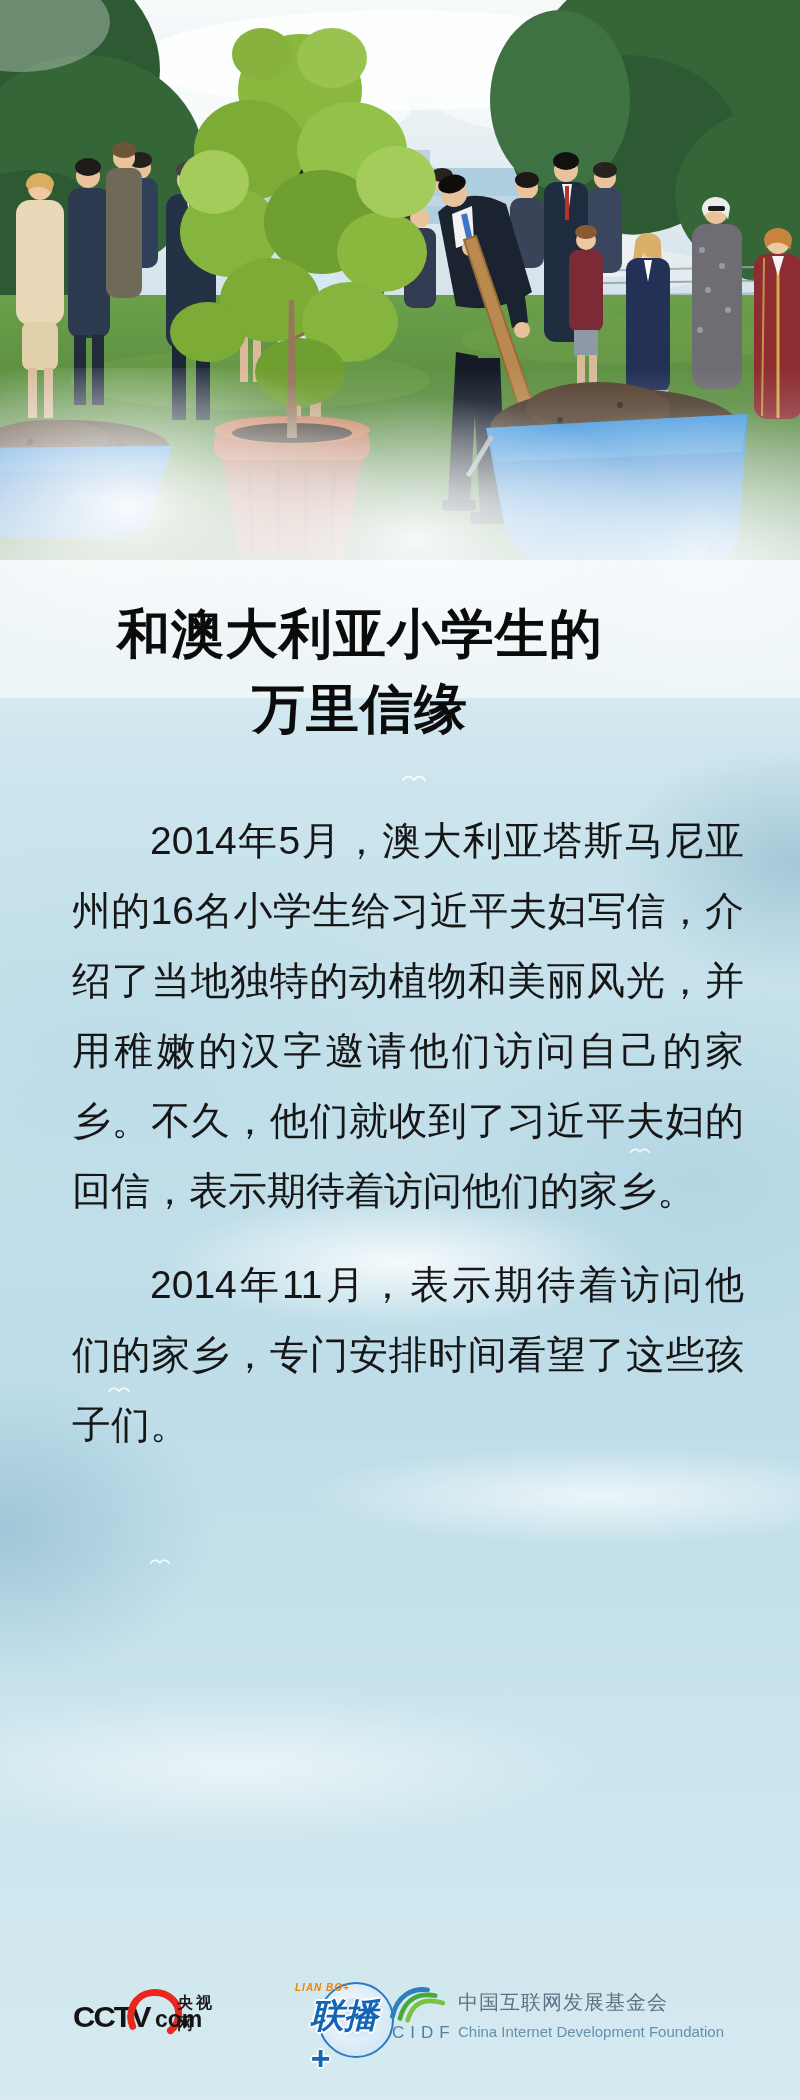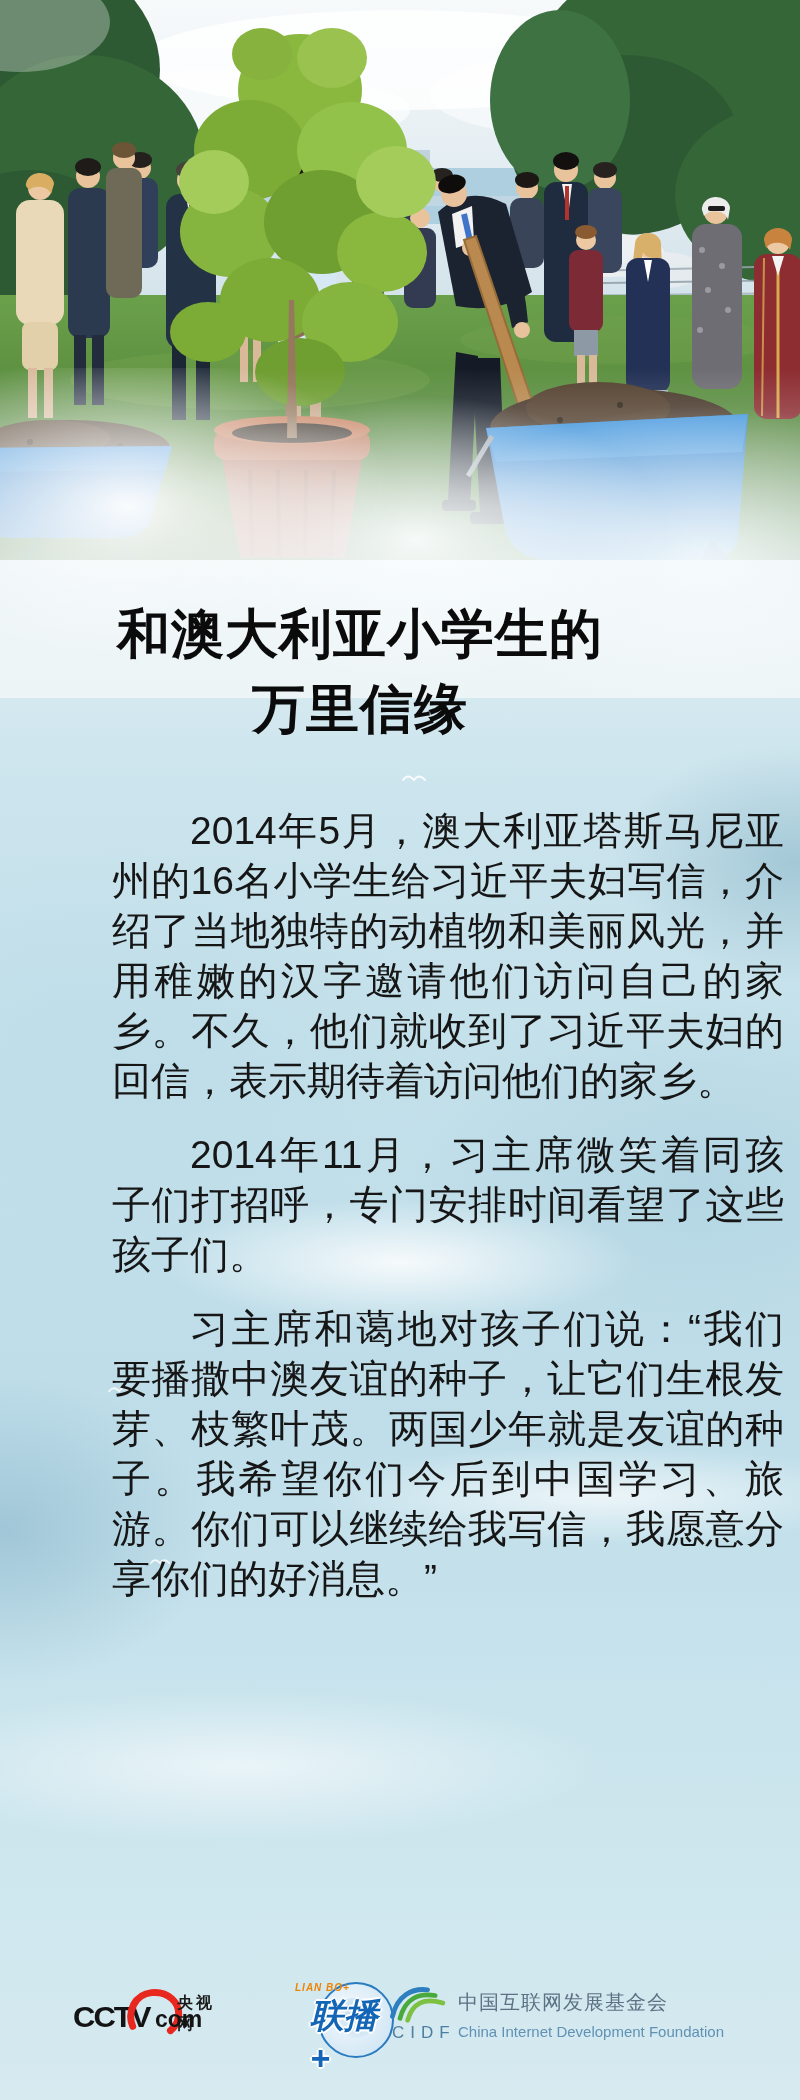--- a/index.html
+++ b/index.html
@@ -25,21 +25,21 @@
       radial-gradient(46% 62% at 88% 58%, rgba(248,252,253,.85), rgba(248,252,253,0) 75%),
       linear-gradient(180deg, rgba(238,245,247,0) 0%, rgba(238,245,247,.55) 45%, #eef5f7 78%, rgba(238,245,247,.97) 100%);
   }
   .title{
     position:absolute;left:0;top:596px;width:800px;text-align:center;
     transform:translateX(-40px);
     color:#0b0b0b;font-weight:900;font-size:53px;line-height:75px;letter-spacing:1px;
   }
   .body-text{
     position:absolute;left:72px;top:806px;width:672px;
-    color:#161616;font-size:39px;line-height:50px;text-align:justify;margin-left:40px;
+    color:#161616;font-size:39px;line-height:70px;text-align:justify;
   }
   .body-text p{margin:0 0 24px 0;text-indent:2em;}
   .bird{position:absolute;opacity:.85;}
   
   .footer{position:absolute;left:0;top:0;width:800px;height:2100px;pointer-events:none;color:#111;}
   .cctv{position:absolute;left:73px;top:1992px;width:160px;height:52px;}
   .cctv-word{position:absolute;left:0;top:7px;font-size:31px;font-weight:900;letter-spacing:-2px;color:#141414;transform:scaleY(.96);}
   .cctv-swoosh{position:absolute;left:48px;top:-7px;}
   .cctv-cn{position:absolute;left:104px;top:1px;font-size:16px;letter-spacing:3px;font-weight:700;color:#1a1a1a;}
   .cctv-com{position:absolute;left:82px;top:14px;font-size:23px;font-weight:700;color:#141414;letter-spacing:0;}
@@ -311,22 +311,21 @@
       <path d="M1,8 Q6,1 12,8 M12,8 Q17,1 23,8" fill="none" stroke="#ffffff" stroke-width="2" stroke-linecap="round"></path>
     </svg>
 
   <div class="title">
     <div>和澳大利亚小学生的</div>
     <div>万里信缘</div>
   </div>
 
   <div class="body-text">
     <p>2014年5月，澳大利亚塔斯马尼亚州的16名小学生给习近平夫妇写信，介绍了当地独特的动植物和美丽风光，并用稚嫩的汉字邀请他们访问自己的家乡。不久，他们就收到了习近平夫妇的回信，表示期待着访问他们的家乡。</p>
-    <p>2014年11月，习主席微笑着同孩子们打招呼，专门安排时间看望了这些孩子们。</p>
-    <p>习主席和蔼地对孩子们说：“我们要播撒中澳友谊的种子，让它们生根发芽、枝繁叶茂。两国少年就是友谊的种子。我希望你们今后到中国学习、旅游。你们可以继续给我写信，我愿意分享你们的好消息。”</p>
+    <p>2014年11月，表示期待着访问他们的家乡，专门安排时间看望了这些孩子们。</p>
   </div>
 
   <div class="footer">
 
     <div class="cctv">
       <span class="cctv-word">CCTV</span>
       <svg class="cctv-swoosh" width="64" height="56" viewBox="0 0 64 56">
         <path d="M14,44 C6,30 12,12 28,8 C44,4 58,14 58,28 C58,34 56,39 52,43" fill="none" stroke="#e8281e" stroke-width="7" stroke-linecap="round" transform="rotate(8 32 26)"></path>
       </svg>
       <span class="cctv-cn">央视网</span>

